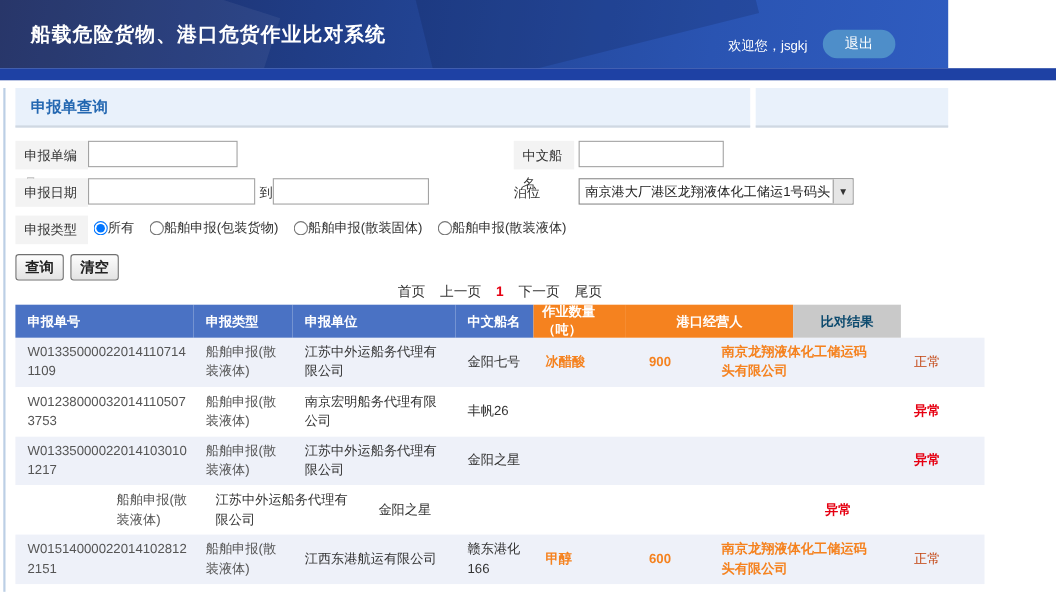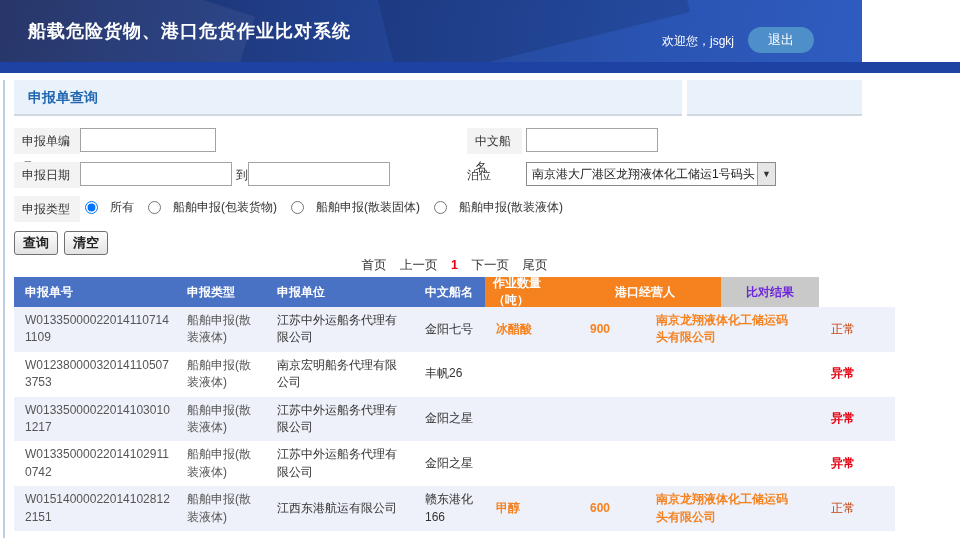--- a/index.html
+++ b/index.html
@@ -32,36 +32,36 @@
   .fld-label.gray{background:#f3f3f3;text-align:left;padding-left:8px;}
   .txt-input{position:absolute;height:24px;box-sizing:border-box;border:1px solid #a3a3a3;background:#fff;
     font-size:12px;padding:0 4px;font-family:inherit;}
   .to-label{position:absolute;font-size:12px;color:#333;}
   .select-box{position:absolute;height:24px;box-sizing:border-box;border:1px solid #8a8a8a;background:#fff;
     font-size:12px;color:#222;display:flex;align-items:center;cursor:pointer;}
   .select-box .sel-text{flex:1;padding-left:5px;white-space:nowrap;overflow:hidden;}
   .select-box .sel-arrow{width:17px;height:100%;background:#e6e6e6;border-left:1px solid #a0a0a0;
     display:flex;align-items:center;justify-content:center;font-size:9px;color:#333;}
   .radio-row{position:absolute;left:85px;top:199px;display:flex;align-items:center;gap:14px;}
-  .radio-opt{display:flex;align-items:center;gap:12px;font-size:12px;color:#333;cursor:pointer;}
+  .radio-opt{display:flex;align-items:center;gap:0;font-size:12px;color:#333;cursor:pointer;}
   .radio-opt input{margin:0;width:13px;height:13px;}
   .form-btn{position:absolute;width:44px;height:24px;border:1px solid #707070;border-radius:3px;
     background:linear-gradient(#fdfdfd,#e3e3e3);font-size:13px;font-weight:600;color:#222;cursor:pointer;
     font-family:inherit;padding:0;}
   
   .pager{position:absolute;left:14px;top:257px;width:881px;text-align:center;font-size:12.5px;color:#333;}
   .pager span{margin:0 5px;cursor:pointer;}
   .pager .cur{color:#e60012;font-weight:bold;cursor:default;}
   
   .grid{position:absolute;left:14px;top:277px;width:881px;}
   .ghead{display:flex;height:30px;}
   .th{box-sizing:border-box;display:flex;align-items:center;font-size:12px;font-weight:bold;color:#fff;padding-left:11px;}
   .th.blue{background:#4a72c4;}
   .th.orange{background:#f5821f;padding-left:8px;}
-  .th.gray{background:#c9c9c9;color:#6d28d9;justify-content:center;padding-left:0;}
+  .th.gray{background:#c9c9c9;color:#0c4a6e;justify-content:center;padding-left:0;}
   .th.c6{justify-content:center;padding-left:0;}
   .tr{display:flex;min-height:44px;background:#fff;justify-content:center;}
   .tr.alt{background:#eef1f9;}
   .td{box-sizing:border-box;display:flex;align-items:center;font-size:12px;color:#555;
     padding:5px 6px 5px 11px;line-height:1.45;word-break:break-all;}
   .c0{width:162px;} .c1{width:90px;} .c2{width:148px;} .c3{width:71px;}
   .c4{width:76px;} .c5{width:84px;} .c6{width:152px;} .c7{width:98px;}
   .td.c2,.td.c3{color:#333;}
   .td.c5{justify-content:center;padding-left:0;font-weight:bold;}
   .td.c7{justify-content:center;padding-left:0;}
@@ -170,21 +170,20 @@
         <div class="td c0">W013350000220141030101217</div>
         <div class="td c1">船舶申报(散装液体)</div>
         <div class="td c2">江苏中外运船务代理有限公司</div>
         <div class="td c3">金阳之星</div>
         <div class="td c4"></div>
         <div class="td c5"></div>
         <div class="td c6"></div>
         <div class="td c7 red-text">异常</div>
       </div>
       <div class="tr">
-        <div class="td c0">W013350000220141029110742</div>
         <div class="td c1">船舶申报(散装液体)</div>
         <div class="td c2">江苏中外运船务代理有限公司</div>
         <div class="td c3">金阳之星</div>
         <div class="td c4"></div>
         <div class="td c5"></div>
         <div class="td c6"></div>
         <div class="td c7 red-text">异常</div>
       </div>
       <div class="tr alt">
         <div class="td c0">W015140000220141028122151</div>

